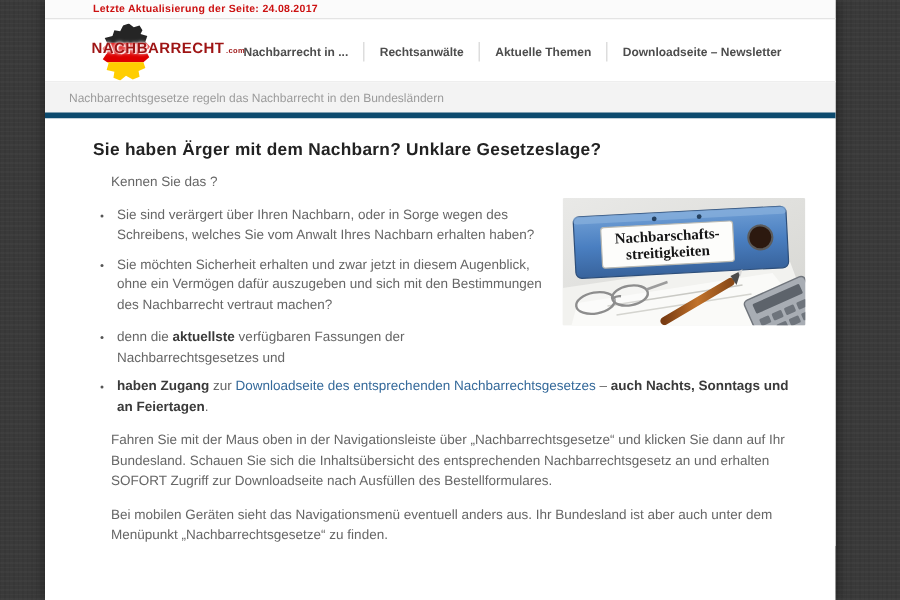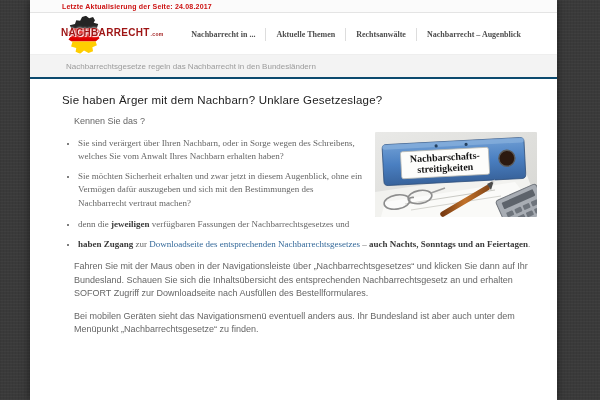--- a/index.html
+++ b/index.html
@@ -38,39 +38,39 @@
     font-size:10px; font-weight:800; color:#9e1414; letter-spacing:0.3px;
     text-shadow:0 0 2px #fff, 0 0 3px #fff, 1px 1px 0 rgba(255,255,255,0.8);
   }
   .logo-text .tld { font-size:5px; font-weight:700; margin-left:1px; }
   .nav {
     position:absolute; right:26px; top:0; height:42px;
     display:flex; align-items:center;
   }
   .nav a {
     font-size:8px; color:#4d4d4d; text-decoration:none; font-weight:600;
-    padding:2px 10px; cursor:pointer; white-space:nowrap;font-family:Liberation Serif, serif;
+    padding:2px 10px; cursor:pointer; white-space:nowrap;
   }
   .nav a + a { border-left:1px solid #dddddd; }
   
   .tagline {
-    height:24px; background:#f3f3f3; border-bottom:2px solid #0c4a6e;
-    display:flex; align-items:center; padding-left:36px;
+    height:24px; background:#f3f3f3; border-bottom:4px solid #0c4a6e;
+    display:flex; align-items:center; padding-left:16px;
     font-size:8px; color:#9b9b9b;
   }
   
   .main { padding:15px 22px 0 32px; background:#fff; }
   h1 {
-    font-size:11.5px; font-weight:400; color:#222222; letter-spacing:0.2px;
+    font-size:11.5px; font-weight:700; color:#222222; letter-spacing:0.2px;
     margin-bottom:9px;
   }
   .main p, .main li { font-size:9px; color:#666666; line-height:1.5; }
   .main p { margin-top:9px;padding-left:12px; }
   .main p.first { margin-top:0; }
-  ul { margin:8px 0 0 0; padding-left:16px;font-family:Liberation Serif, serif; }
+  ul { margin:8px 0 0 0; padding-left:16px; }
   li { margin-bottom:6px; }
   li::marker { color:#555; font-size:8px; }
   strong, b { color:#3a3a3a; font-weight:700; }
   a.inline-link { color:#34699a; text-decoration:none; cursor:pointer;text-align:right; }
   .clear { clear:both; }
   
   .photo {
     float:right; width:162px; height:85px; margin:3px -2px 6px 12px;
     overflow:hidden; border-radius:1px;
   }
@@ -96,23 +96,23 @@
           <g clip-path="url(#de)">
             <rect x="0" y="0" width="60" height="21" fill="#252525"></rect>
             <rect x="0" y="21" width="60" height="20" fill="#dd0000"></rect>
             <rect x="0" y="41" width="60" height="21" fill="#ffce00"></rect>
           </g>
         </svg>
         <div class="logo-text"><span>NACHBARRECHT</span><span class="tld">.com</span></div>
       </div>
       <nav class="nav">
         <a>Nachbarrecht in ...</a>
+        <a>Rechtsanwälte</a>
         <a>Aktuelle Themen</a>
-        <a>Rechtsanwälte</a>
-        <a>Nachbarrecht – Augenblick</a>
+        <a>Downloadseite – Newsletter</a>
       </nav>
     </div>
 
     <div class="tagline">Nachbarrechtsgesetze regeln das Nachbarrecht in den Bundesländern</div>
 
     <div class="main">
       <h1>Sie haben Ärger mit dem Nachbarn? Unklare Gesetzeslage?</h1>
       <p class="first">Kennen Sie das ?</p>
 
       <figure class="photo">
@@ -185,22 +185,22 @@
       </figure>
 
       <ul>
         <li>Sie sind verärgert über Ihren Nachbarn, oder in Sorge wegen des Schreibens, welches Sie vom Anwalt Ihres Nachbarn erhalten haben?</li>
         <li>Sie möchten Sicherheit erhalten und zwar jetzt in diesem Augenblick, ohne ein Vermögen dafür auszugeben und sich mit den Bestimmungen des Nachbarrecht vertraut machen?</li>
       </ul>
 
 
 
       <ul>
-        <li><span>denn die </span><strong>jeweiligen</strong><span> verfügbaren Fassungen der Nachbarrechtsgesetzes und</span></li>
+        <li><span>denn die </span><strong>aktuellste</strong><span> verfügbaren Fassungen der Nachbarrechtsgesetzes und</span></li>
         <li><strong>haben Zugang</strong><span> zur </span><a class="inline-link">Downloadseite des entsprechenden Nachbarrechtsgesetzes</a><span> – </span><strong>auch Nachts, Sonntags und an Feiertagen</strong><span>.</span></li>
       </ul>
 
-      <p>Fahren Sie mit der Maus oben in der Navigationsleiste über „Nachbarrechtsgesetzes“ und klicken Sie dann auf Ihr Bundesland. Schauen Sie sich die Inhaltsübersicht des entsprechenden Nachbarrechtsgesetz an und erhalten SOFORT Zugriff zur Downloadseite nach Ausfüllen des Bestellformulares.</p>
+      <p>Fahren Sie mit der Maus oben in der Navigationsleiste über „Nachbarrechtsgesetze“ und klicken Sie dann auf Ihr Bundesland. Schauen Sie sich die Inhaltsübersicht des entsprechenden Nachbarrechtsgesetz an und erhalten SOFORT Zugriff zur Downloadseite nach Ausfüllen des Bestellformulares.</p>
       <p>Bei mobilen Geräten sieht das Navigationsmenü eventuell anders aus. Ihr Bundesland ist aber auch unter dem Menüpunkt „Nachbarrechtsgesetze“ zu finden.</p>
     </div>
 
   </div>
 </div>
 
 </body></html>

